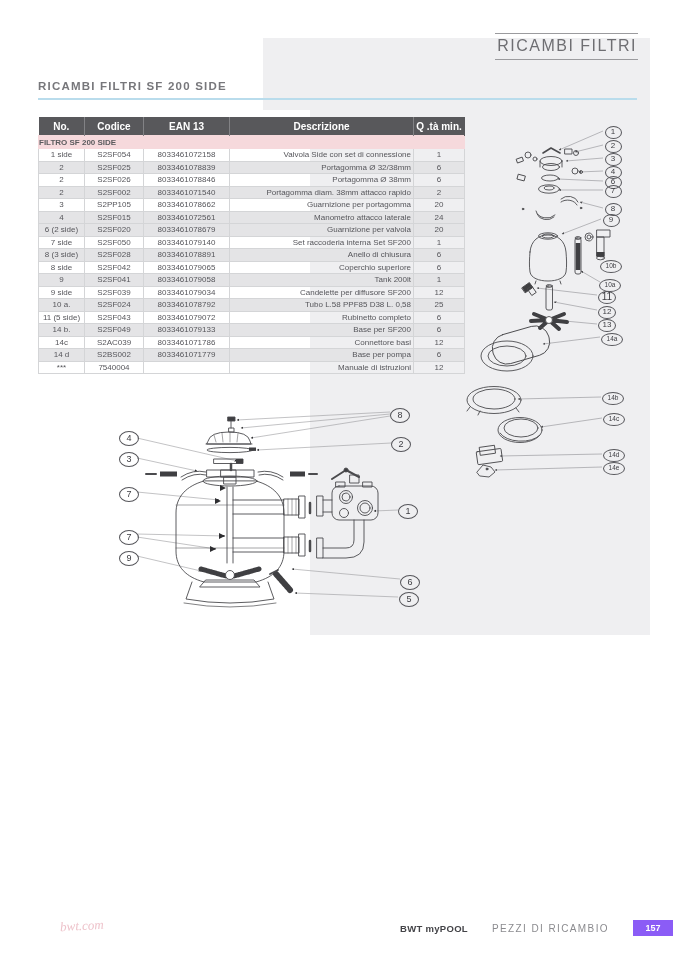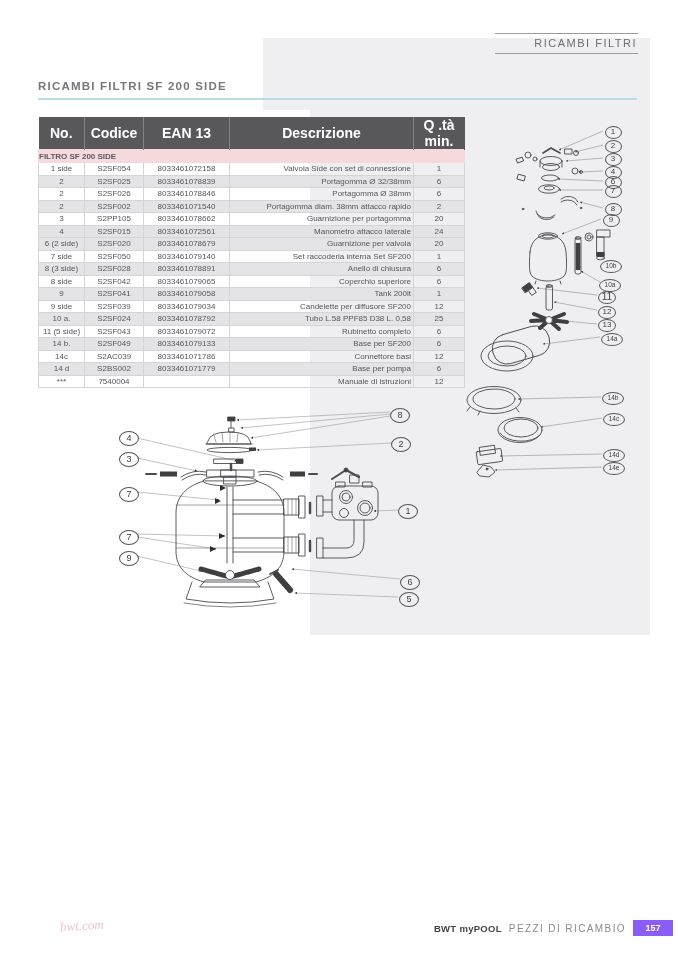--- a/index.html
+++ b/index.html
@@ -4,51 +4,51 @@
 <style>
   html,body{margin:0;padding:0;background:#ffffff;}
   .page{position:relative;width:678px;height:959px;background:#fff;overflow:hidden;
         font-family:"Liberation Sans",sans-serif;}
   .bg-band-top{position:absolute;left:263px;top:38px;width:387px;height:72px;background:#efeff1;}
   .bg-panel{position:absolute;left:310px;top:38px;width:340px;height:597px;background:#efeff1;}
 
   
   .tab{position:absolute;left:495px;top:33px;width:142px;text-align:right;
        border-top:1px solid #9b9b9e;border-bottom:1px solid #9b9b9e;padding:3px 1px 4px 0;
-       font-size:11px;letter-spacing:1.5px;color:#6e6e72;}
+       font-size:16px;letter-spacing:1.5px;color:#6e6e72;}
 
   
   .sec-title{position:absolute;left:38px;top:80px;font-size:11.5px;font-weight:bold;
              letter-spacing:1.2px;color:#77777b;text-align:right;}
   .sec-underline{position:absolute;left:38px;top:98px;width:599px;height:2px;background:#b9dcec;}
 
   
   table.parts{position:absolute;left:38px;top:117px;width:426px;border-collapse:collapse;
               table-layout:fixed;font-size:8px;color:#56565b;}
-  table.parts th{background:#58585b;color:#fff;font-size:14px;font-weight:bold;height:18px;
+  table.parts th{background:#58585b;color:#fff;font-size:10px;font-weight:bold;height:18px;
                  border-right:1px solid #828285;padding:0;}
   table.parts th:last-child{border-right:1px solid #58585b;}
   table.parts td{height:11.5px;border:1px solid #d4d5d7;padding:0 2px;text-align:center;
                  white-space:nowrap;overflow:hidden;}
   table.parts td.c3{text-align:right;padding-left:4px;}
   table.parts tr.alt td{background:#e4e4e6;}
   table.parts tr.grp td{background:#f6d9dc;color:#5b5b5e;font-weight:bold;text-align:left;
                         padding-left:0;height:12px;border:1px solid #f6d9dc;}
 
   
   svg.diag{position:absolute;}
   .callout{position:absolute;border:1px solid #55555a;border-radius:50%;
            display:flex;align-items:center;justify-content:center;color:#3c3c41;
            background:transparent;line-height:1;}
 
   
   .foot-logo{position:absolute;left:60px;top:918px;font-family:"Liberation Serif",serif;
              font-style:italic;font-size:13px;color:#eec3cb;transform:rotate(-3deg);}
   .foot-right{position:absolute;left:400px;top:920px;width:273px;display:flex;
-              justify-content:flex-end;align-items:center;gap:7px;}
+              justify-content:space-between;align-items:center;gap:7px;}
   .brand-strong{font-size:9.5px;font-weight:bold;color:#434347;letter-spacing:.3px;}
   .brand-light{font-size:10px;color:#8b8b8f;letter-spacing:1.4px;}
   .page-box{width:40px;height:16px;background:#8b5cf6;color:#fff;font-size:9px;font-weight:bold;
             display:flex;align-items:center;justify-content:center;}
 </style>
 </head>
 <body>
 
 <div class="page">
 

